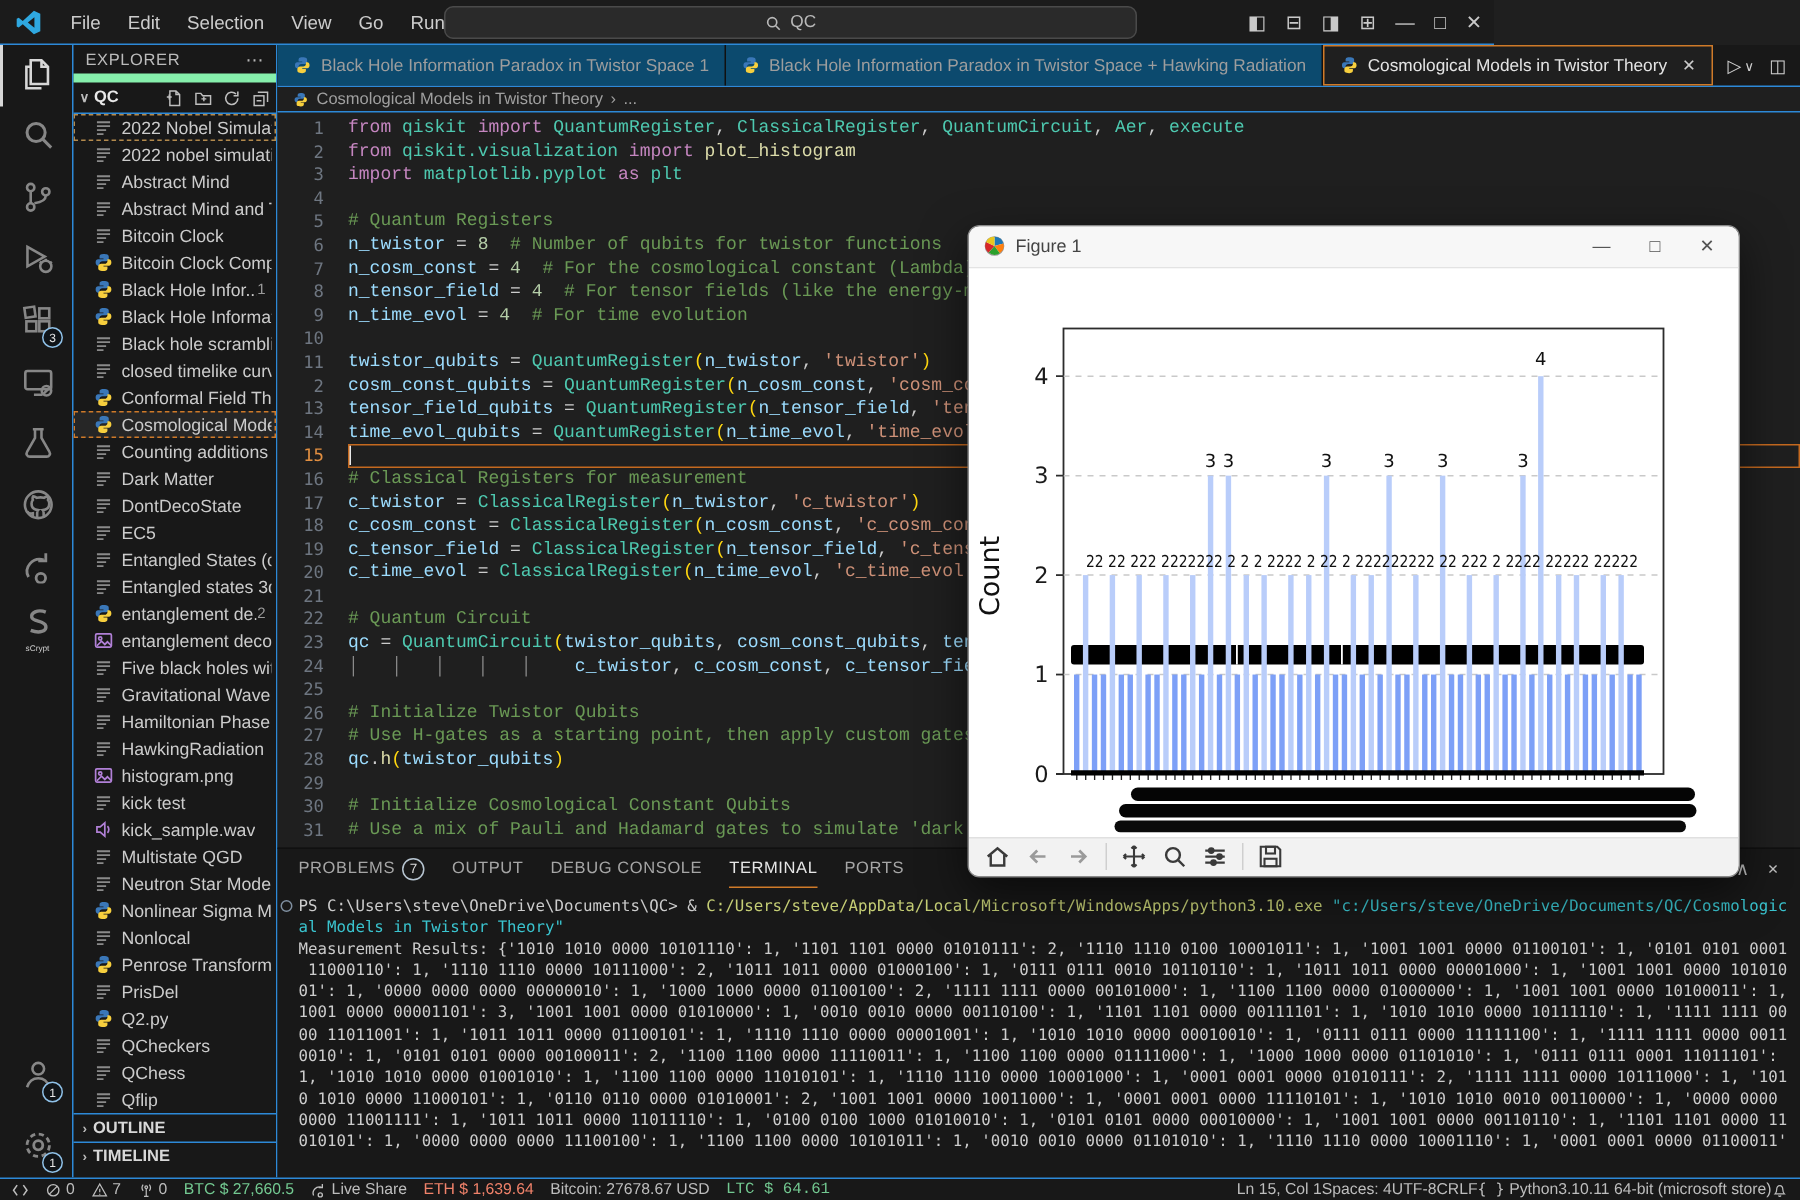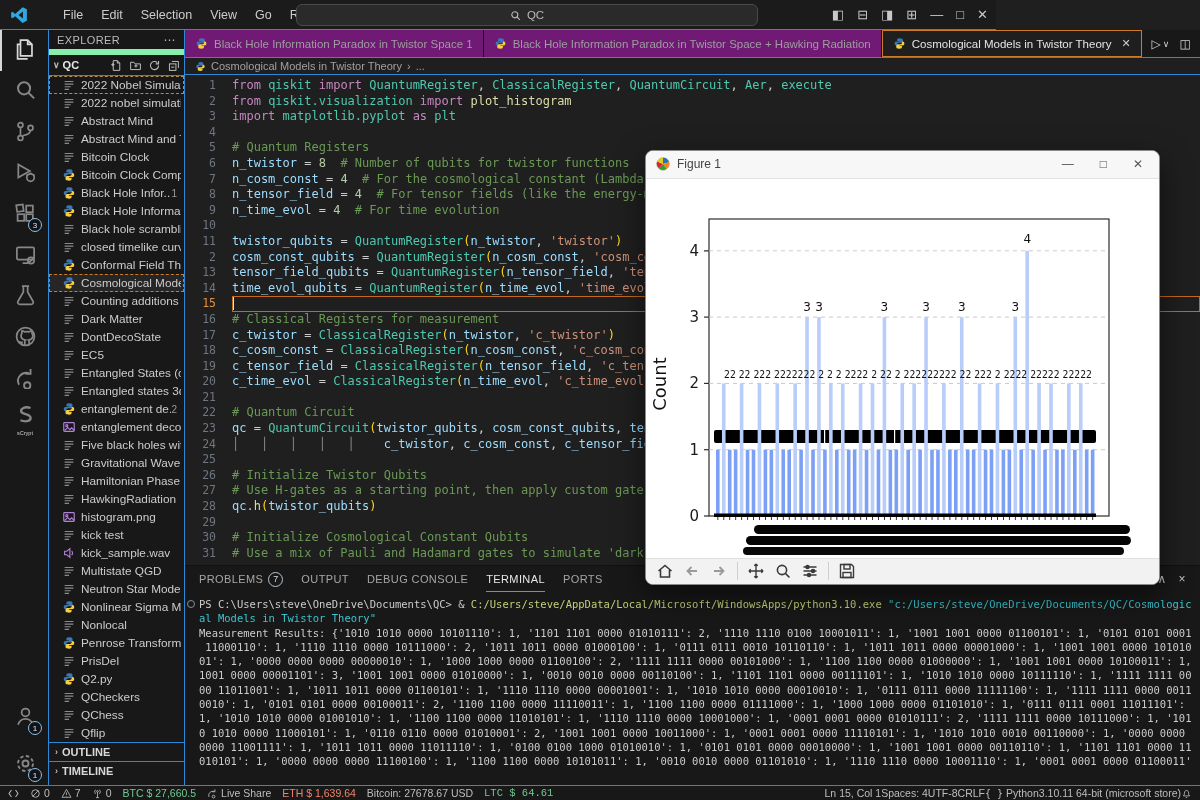--- a/index.html
+++ b/index.html
@@ -2,21 +2,21 @@
 <html><head>
 <meta charset="utf-8">
 <style>
   *{margin:0;padding:0;box-sizing:border-box;}
   html,body{width:1200px;height:800px;overflow:hidden;background:#1f1f1f;
     font-family:"Liberation Sans",sans-serif;color:#cccccc;font-size:12px;}
   .app{position:relative;width:1200px;height:800px;}
 
   
   .titlebar{position:absolute;left:0;top:0;width:996px;height:30px;background:#1b1b1b;
-    border-bottom:1px solid #2d89d8;display:flex;align-items:center;z-index:5;gap:16px;}
+    border-bottom:1px solid #2d89d8;display:flex;align-items:center;z-index:5;}
   .vslogo{width:18px;height:18px;margin:0 10px 0 10px;}
   .menus{display:flex;align-items:center;}
   .menus span{padding:0 9px;font-size:12.5px;color:#cccccc;cursor:default;}
   .navarrows{margin-left:26px;display:flex;gap:14px;color:#9a9a9a;font-size:14px;}
   .cmdcenter{position:absolute;left:296px;top:4px;width:462px;height:22px;background:#2a2a2a;
     border:1px solid #4a4a4a;border-radius:6px;display:flex;align-items:center;justify-content:center;
     gap:6px;color:#b9b9b9;font-size:11.5px;}
   .wincontrols{position:absolute;right:8px;top:0;height:29px;display:flex;align-items:center;gap:13px;
     color:#c9c9c9;font-size:13px;}
   .wincontrols .sys{font-size:13px;}
@@ -55,33 +55,33 @@
   .frow.activefile{border:1px dashed #cf7a29;background:#262626;}
   .sb-sec{height:19px;display:flex;align-items:center;gap:4px;padding:0 6px;font-weight:bold;
     font-size:11px;color:#d8d8d8;border-top:1px solid #2d89d8;}
   .sb-sec .chev{font-size:9px;color:#bbb;}
 
   
   .editorarea{position:absolute;left:185px;top:30px;width:1015px;height:535px;background:#1f1f1f;}
   .tabsbar{height:28px;background:#181818;display:flex;align-items:stretch;
     border-bottom:1px solid #2d89d8;}
   .tab{display:flex;align-items:center;gap:6px;padding:0 10px;font-size:11.5px;color:#9d9d9d;
-    background:#701a75;border-right:1px solid #101010;white-space:nowrap;}
+    background:#0c4a6e;border-right:1px solid #101010;white-space:nowrap;}
   .tab svg{width:13px;height:13px;}
   .tab.active{background:#1f1f1f;color:#e4e4e4;border:1px solid #cf7a29;}
   .tab .closex{margin-left:4px;font-size:11px;color:#cccccc;}
   .tabactions{margin-left:auto;display:flex;align-items:center;gap:10px;padding:0 10px;color:#d0d0d0;}
   .tabactions .runwrap{display:flex;align-items:center;gap:2px;}
   .breadcrumb{height:17px;display:flex;align-items:center;gap:5px;padding:0 10px;font-size:11px;
     color:#a0a0a0;background:#1f1f1f;border-bottom:1px solid #2d89d8;}
   .breadcrumb svg{width:11px;height:11px;}
   #code{position:relative;padding-top:3px;font-family:"DejaVu Sans Mono",monospace;font-size:12px;}
   .cl{position:relative;display:flex;height:15.6px;line-height:15.6px;}
   .ln{width:47px;text-align:right;padding-right:16px;color:#6e7681;flex:0 0 47px;font-size:11.5px;}
-  .lc{white-space:pre;}
+  .lc{white-space:pre;font-family:Liberation Mono, monospace;}
   .cl.cur .ln{color:#e28f41;}
   .cl.cur::after{content:'';position:absolute;left:47px;right:0;top:0;bottom:0;
     border:1px solid #c4691f;pointer-events:none;}
   .cursor{display:inline-block;width:1.5px;height:13px;background:#e8e8e8;vertical-align:middle;}
   .tk-kw{color:#C586C0;} .tk-mod{color:#4EC9B0;} .tk-fn{color:#DCDCAA;} .tk-var{color:#9CDCFE;}
   .tk-num{color:#B5CEA8;} .tk-str{color:#CE9178;} .tk-com{color:#6A9955;margin-top:25px;} .tk-pl{color:#cccccc;}
   .tk-br{color:#ffd710;} .tk-g{color:#8a8a8a;}
 
   
   .panel{position:absolute;left:185px;top:565px;width:1015px;height:220px;background:#181818;

